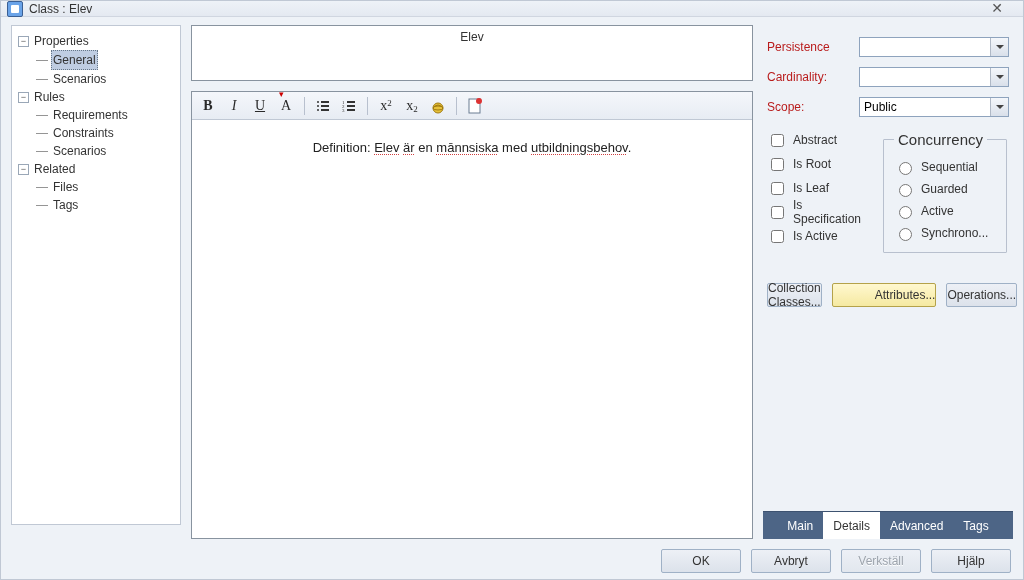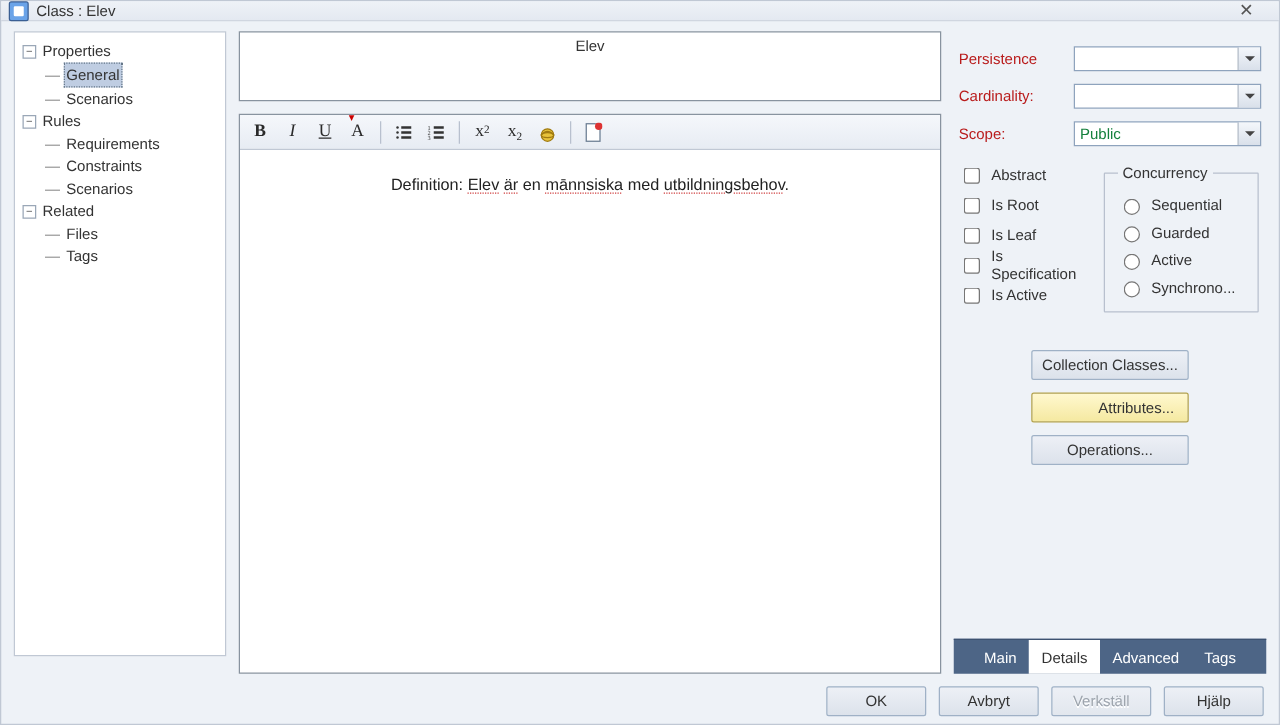--- a/index.html
+++ b/index.html
@@ -126,33 +126,33 @@
     position:relative;
   }
   .combo .combo-btn{
     position:absolute; right:0; top:0;
     width:18px; height:18px;
     border-left:1px solid #b0b9c6;
     background:linear-gradient(#f4f7fb,#d9e0ea);
     display:flex; align-items:center; justify-content:center;
   }
   .down-tri{ width:0; height:0; border:4px solid transparent; border-top-color:#444; margin-top:3px;}
-  .combo .combo-val{ position:absolute; left:4px; top:2px; font-size:12px; color:#15803d;}
+  .combo .combo-val{ position:absolute; left:4px; top:2px; font-size:12px; color:#000000;}
   .checks-and-group{ display:flex; gap:10px; margin-top:6px;}
   .checks{ flex:1; display:flex; flex-direction:column; gap:6px;}
   .chk{ display:flex; align-items:center; gap:6px; height:18px;}
   .chk input{ width:13px; height:13px;}
   .groupbox{
     flex:1; border:1px solid #b8c0ce; border-radius:1px; padding:8px 8px 8px 10px;
     position:relative;
   }
-  .groupbox legend{ padding:0 4px; color:#333; font-size:12px;}
+  .groupbox legend{ padding:0 4px; color:#333; font-size:15px;}
   .rad{ display:flex; align-items:center; gap:6px; height:22px;}
   .rad input{ width:13px; height:13px;}
-  .side .btn-col{ display:flex; flex-direction:column; gap:10px; align-items:center; margin-top:24px;}
+  .side .btn-col{ display:flex; flex-direction:row; gap:10px; align-items:center; margin-top:24px;}
   .btn{
     width:126px; height:24px;
     background:linear-gradient(#edf0f6,#dce2eb);
     border:1px solid #9fb1c6;
     border-radius:2px;
     font-size:12px;
     cursor:pointer;
     display:flex; align-items:center; justify-content:center;
   }
   .btn.active{ background:linear-gradient(#fff8cf,#f5e9a1); border-color:#b4a24a;padding-left:42px;}

